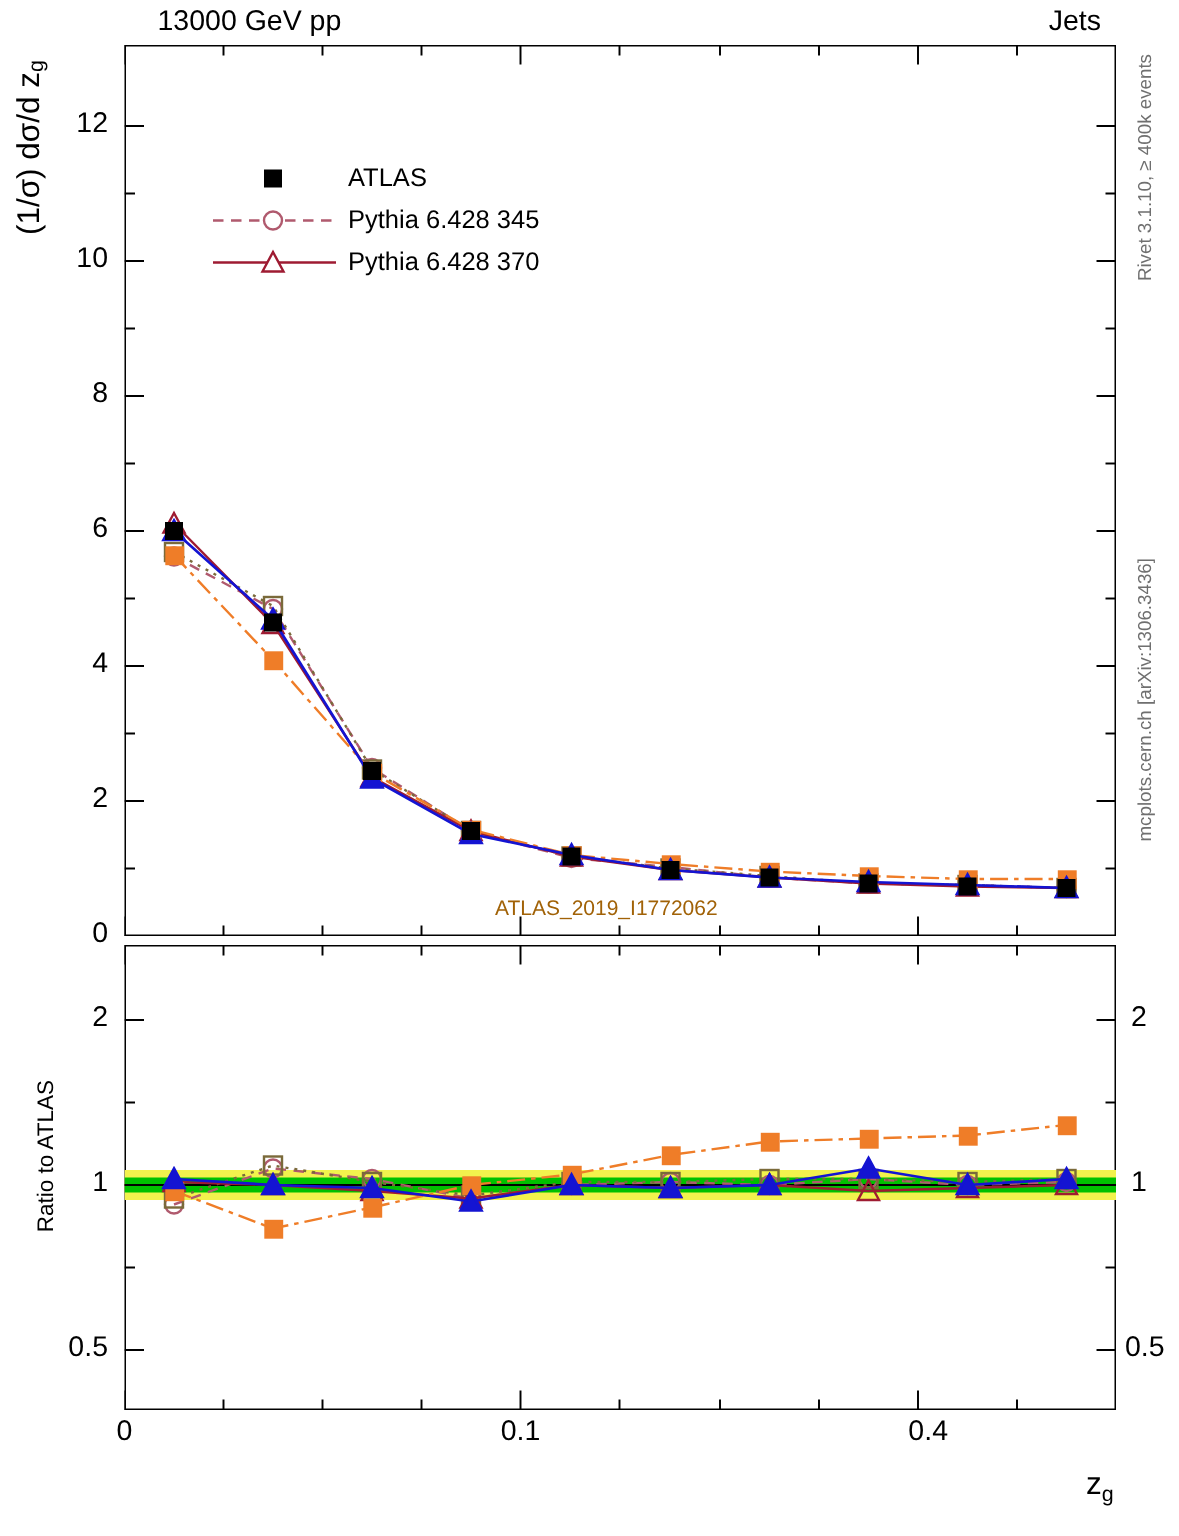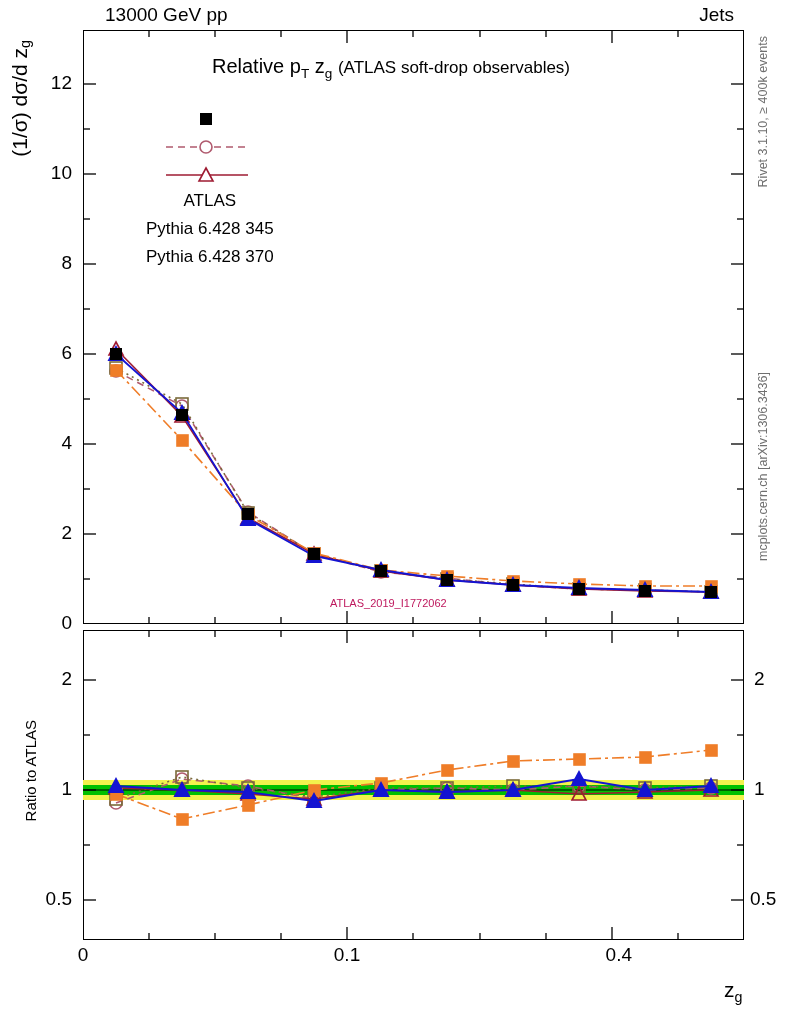--- a/index.html
+++ b/index.html
@@ -27,40 +27,40 @@
   
   #main-frame{left:83px;top:30px;width:661px;height:594px;}
   
   #ratio-frame{left:83px;top:630px;width:661px;height:310px;}
 
   .ticklabel{position:absolute;font-size:19px;text-align:right;}
   .ticklabel.center{text-align:center;}
 
   
   #main-title{left:0;right:0;top:55px;text-align:center;font-size:20px;}
-  #watermark{left:330px;top:597px;font-size:11px;color:#be185d;}
+  #watermark{left:330px;top:597px;font-size:14px;color:#a16207;}
 
   
   #ylab-main{
     left:8px;top:40px;
     writing-mode:vertical-rl;transform:rotate(180deg);
     font-size:21px;
   }
   #ylab-ratio{
     left:22px;top:720px;
     writing-mode:vertical-rl;transform:rotate(180deg);
     font-size:15px;
   }
   #xlab{left:724px;top:978px;font-size:21px;}
 
   sub{font-size:0.68em;vertical-align:-0.35em;}
 
   
   #legend{left:140px;top:105px;font-size:17px;}
-  #legend .row{height:28px;display:flex;align-items:center;flex-direction:column;}
+  #legend .row{height:28px;display:flex;align-items:center;}
   #legend .marker{width:86px;height:28px;position:relative;flex:0 0 86px;}
   #legend .lbl{padding-left:6px;}
 
   svg{display:block;}
 </style>
 </head>
 <body>
 
 <div id="root">
 
@@ -69,23 +69,20 @@
 
   <div class="abs vert" style="left:756px;top:36px;">Rivet 3.1.10, ≥ 400k events</div>
   <div class="abs vert" style="left:756px;top:372px;">mcplots.cern.ch [arXiv:1306.3436]</div>
 
   <div class="frame" id="main-frame"></div>
 
   <div class="abs" id="ylab-main">
     (1/σ) dσ/d z<sub>g</sub>
   </div>
 
-  <div class="abs" id="main-title">
-    Relative p<sub>T</sub> z<sub>g</sub> <span style="font-size:17px;">(ATLAS soft-drop observables)</span>
-  </div>
 
   <div class="abs" id="watermark">ATLAS_2019_I1772062</div>
 
   <svg class="abs" id="main-svg" width="661" height="594" style="left:83px;top:30px;">
 
     <g stroke="#000" stroke-width="1.3">
 
       <line x1="0" y1="594" x2="13" y2="594"></line>
       <line x1="0" y1="504" x2="13" y2="504"></line>
       <line x1="0" y1="414" x2="13" y2="414"></line>

